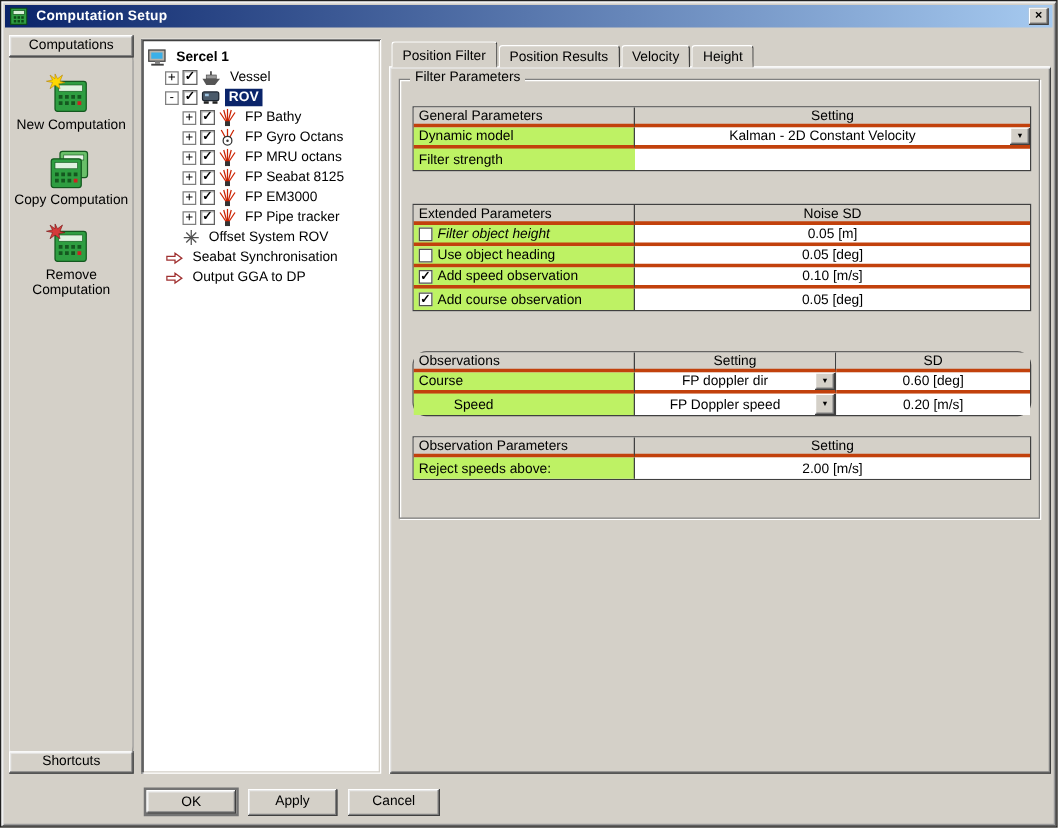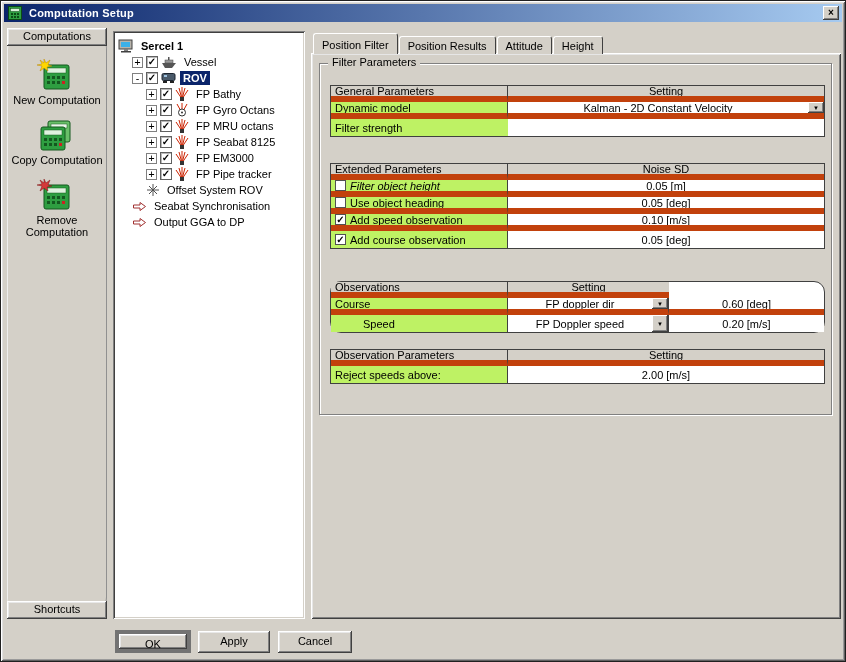--- a/index.html
+++ b/index.html
@@ -60,39 +60,39 @@
   .legend { position:absolute; left:8px; top:-8px; background:#d4d0c8; padding:0 4px; }
 
   
   .dtable { position:absolute; left:10px; border:1px solid #404040; background:#fff; }
   #t-general { top:21px; }
   #t-extended { top:99px; }
   #t-observations { top:217px; }
   #t-observation_parameters { top:285px; }
   .trow { display:flex; height:17px; }
   .trow.thead { height:16px; }
-  .tcell { border-right:1px solid #404040; border-bottom:6px solid #c2410c; display:flex; align-items:center; overflow:hidden; }
+  .tcell { border-right:1px solid #404040; border-bottom:3px solid #c2410c; display:flex; align-items:center; overflow:hidden; }
   .trow:last-child .tcell { border-bottom:none; }
   .tcell:last-child { border-right:none; }
   .hcell { background:#d4d0c8; justify-content:center; }
   .hcell.first { justify-content:flex-start; padding-left:4px; }
   .lcell { background:#bef264; padding-left:4px; }
   .vcell { background:#fff; justify-content:center; }
   .combo { padding:0; }
   .combo .cv { flex:1; text-align:center; }
   .combo .cbtn { width:16px; height:100%; background:#d4d0c8; flex:none; display:flex; align-items:center; justify-content:center;
     font-size:6px; cursor:pointer;
     box-shadow: inset -1px -1px 0 #404040, inset 1px 1px 0 #fff, inset -2px -2px 0 #808080; }
   .ccheck { width:11px; height:11px; border:1px solid #505050; background:#fff; margin-right:4px; flex:none;
     font-size:10px; line-height:9px; text-align:center; font-weight:bold; }
 
   
   .btn { position:absolute; background:#d4d0c8; text-align:center; cursor:pointer;
     box-shadow: inset -1px -1px 0 #404040, inset 1px 1px 0 #fff, inset -2px -2px 0 #808080, inset 2px 2px 0 #e8e8e8; }
-  .btn.ok { left:114px; top:629px; width:76px; height:23px; line-height:21px; border:4px solid #737373; }
+  .btn.ok { left:114px; top:629px; width:76px; height:23px; line-height:21px; border:2px solid #737373; }
   .btn.apply { left:197px; top:630px; width:72px; height:22px; line-height:21px; }
   .btn.cancel { left:277px; top:630px; width:74px; height:22px; line-height:21px; }
 </style>
 </head>
 <body>
 
 <div class="window">
 
   <div class="titlebar">
     <span class="title-icon svg-icon">
@@ -349,21 +349,21 @@
           </span>
           <span class="tree-label">Output GGA to DP</span>
         </div>
       </div>
   </div>
 
   <div class="right-panel">
     <div class="tabs">
         <div class="tab active">Position Filter</div>
         <div class="tab">Position Results</div>
-        <div class="tab">Attitude</div>
+        <div class="tab">Velocity</div>
         <div class="tab">Height</div>
       </div>
     <div class="tab-page">
       <div class="groupbox">
         <span class="legend">Filter Parameters</span>
         <div class="dtable" id="t-general" style="width: 495px;">
             <div class="trow thead">
               <div class="tcell hcell first" style="width: 177px;">General Parameters</div>
               <div class="tcell hcell" style="width: 316px;">Setting</div>
             </div>
@@ -409,20 +409,21 @@
                 <span class="ccheck">✓</span>
                 <span>Add course observation</span>
               </div>
               <div class="tcell vcell" style="width: 316px;">0.05 [deg]</div>
             </div>
           </div>
         <div class="dtable" id="t-observations" style="width: 495px; border-radius: 11px;">
             <div class="trow thead">
               <div class="tcell hcell first" style="width: 177px;">Observations</div>
               <div class="tcell hcell" style="width: 161px;">Setting</div>
+              <div class="tcell hcell" style="width: 155px;">SD</div>
             </div>
             <div class="trow">
               <div class="tcell lcell" style="width: 177px;">Course</div>
               <div class="tcell vcell combo" style="width: 161px;">
                 <span class="cv">FP doppler dir</span>
                 <span class="cbtn">▼</span>
               </div>
               <div class="tcell vcell" style="width: 155px;">0.60 [deg]</div>
             </div>
             <div class="trow">

